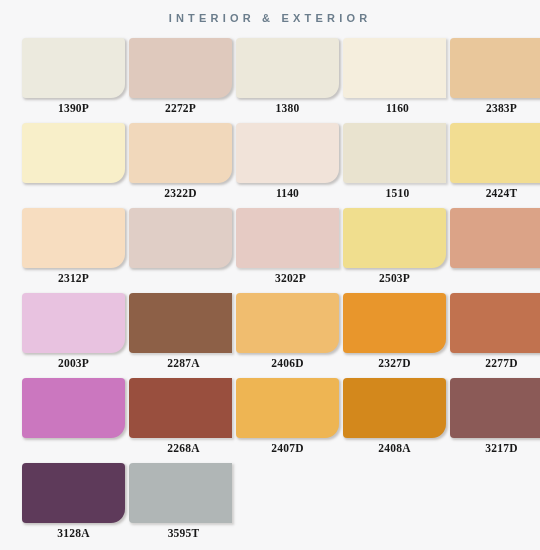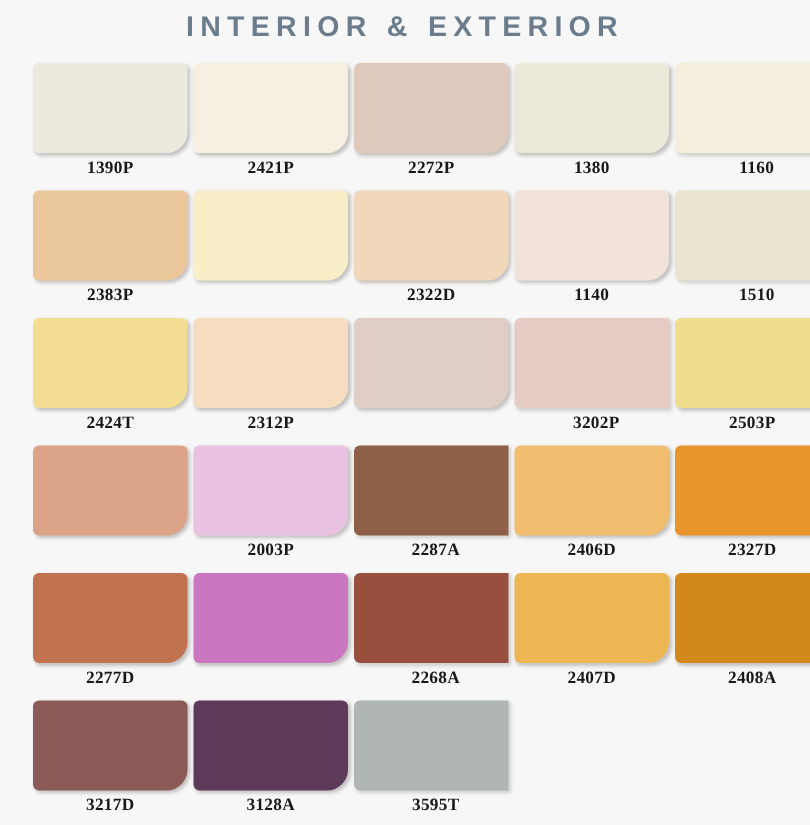--- a/index.html
+++ b/index.html
@@ -21,21 +21,21 @@
     box-sizing: border-box;
   }
   .header {
     text-align: center;
     padding-top: 8px;
     padding-bottom: 4px;
   }
   .header-title {
     display: inline-block;
     font-family: "Liberation Sans", sans-serif;
-    font-size: 19px;
+    font-size: 11px;
     font-weight: 700;
     letter-spacing: 4.2px;
     color: #6b7d8c;
     white-space: nowrap;
   }
   .grid {
     display: grid;
     grid-template-columns: repeat(5, 103px);
     grid-auto-rows: 84px;
     column-gap: 4px;
@@ -82,24 +82,20 @@
 <div class="page">
 
   <div class="header">
     <span class="header-title">INTERIOR &amp; EXTERIOR</span>
   </div>
 
   <div class="grid">
       <div class="cell">
         <div class="swatch" style="background: rgb(236, 234, 222);"></div>
         <div class="code">1390P</div>
-      </div>
-      <div class="cell">
-        <div class="swatch" style="background: rgb(247, 240, 226);"></div>
-        <div class="code">2421P</div>
       </div>
       <div class="cell">
         <div class="swatch" style="background: rgb(223, 201, 189);"></div>
         <div class="code">2272P</div>
       </div>
       <div class="cell">
         <div class="swatch" style="background: rgb(236, 232, 218);"></div>
         <div class="code">1380</div>
       </div>
       <div class="cell clipped">

